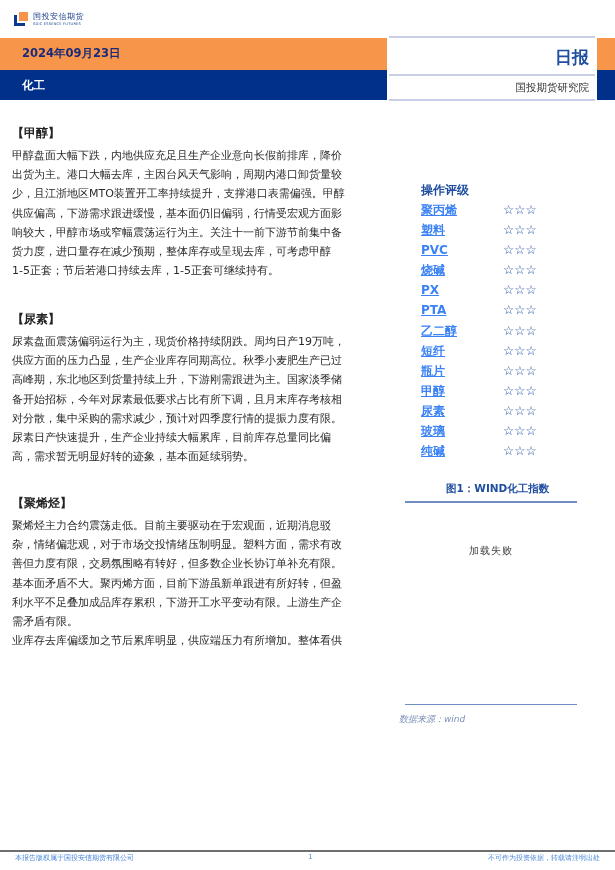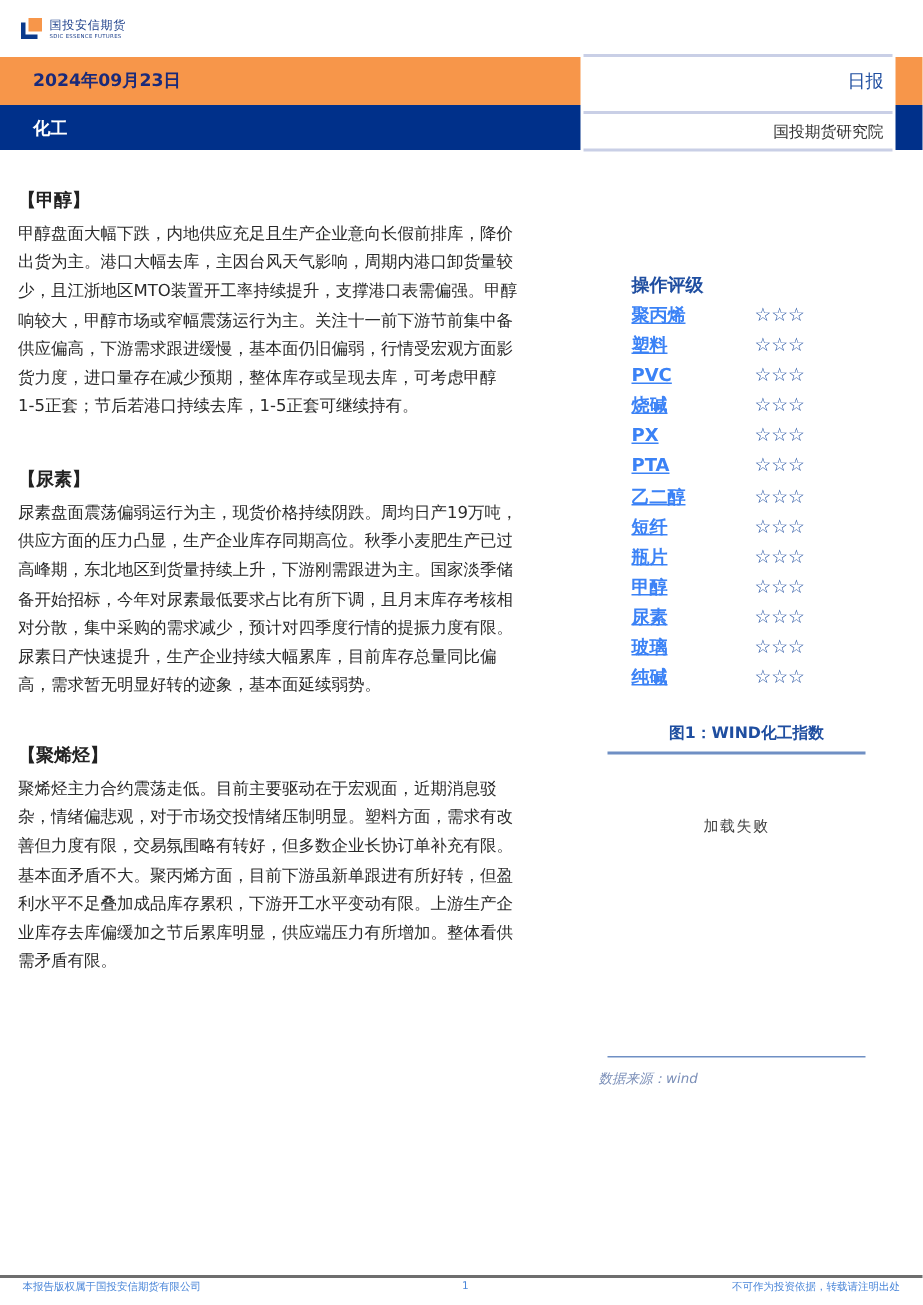--- a/index.html
+++ b/index.html
@@ -17,21 +17,21 @@
   .logo-en { position:absolute; left:19px; top:12px; font-size:3.6px; color:#1c3f8a; white-space:nowrap; letter-spacing:0.2px; }
 
   
   .band-orange { left:0; top:38px; width:615px; height:32px; background:#f7964a; }
   .band-blue { left:0; top:70px; width:615px; height:30px; background:#00308a; }
   .date { left:22px; top:46px; font-size:11.5px; font-weight:bold; color:#1a2a7a; white-space:nowrap; }
   .section { left:22px; top:78px; font-size:11.5px; font-weight:bold; color:#ffffff; }
 
   .hdr-box { left:387px; top:36px; width:210px; height:66px; background:#ffffff; }
   .hdr-line { position:absolute; left:2px; right:2px; height:2px; background:#c9cfe6; }
-  .hdr-title { position:absolute; right:8px; top:10px; font-size:12px; font-weight:normal; color:#1f4ea0; }
+  .hdr-title { position:absolute; right:8px; top:10px; font-size:17px; font-weight:bold; color:#1f4ea0; }
   .hdr-sub { position:absolute; right:8px; top:45px; font-size:10.5px; color:#333; white-space:nowrap; }
 
   
   .col-left { left:12px; top:124px; width:372px; }
   .sec-head { font-size:12px; font-weight:bold; color:#222; height:18px; line-height:18px; margin:0; }
   .para { margin:4px 0 0 0; }
   .para .ln { font-size:11px; line-height:19.2px; height:19.2px; white-space:nowrap; color:#2a2a2a; }
   .block { position:absolute; left:0; width:372px; }
 
   
@@ -81,22 +81,22 @@
   <div class="hdr-line" style="top:63px;"></div>
 </div>
 
 <div class="abs col-left">
   <div class="block" style="top:0px;">
     <div class="sec-head">【甲醇】</div>
     <div class="para">
       <div class="ln">甲醇盘面大幅下跌，内地供应充足且生产企业意向长假前排库，降价</div>
       <div class="ln">出货为主。港口大幅去库，主因台风天气影响，周期内港口卸货量较</div>
       <div class="ln">少，且江浙地区MTO装置开工率持续提升，支撑港口表需偏强。甲醇</div>
+      <div class="ln">供应偏高，下游需求跟进缓慢，基本面仍旧偏弱，行情受宏观方面影</div>
       <div class="ln">响较大，甲醇市场或窄幅震荡运行为主。关注十一前下游节前集中备</div>
-      <div class="ln">供应偏高，下游需求跟进缓慢，基本面仍旧偏弱，行情受宏观方面影</div>
       <div class="ln">货力度，进口量存在减少预期，整体库存或呈现去库，可考虑甲醇</div>
       <div class="ln">1-5正套；节后若港口持续去库，1-5正套可继续持有。</div>
     </div>
   </div>
 
   <div class="block" style="top:186px;">
     <div class="sec-head">【尿素】</div>
     <div class="para">
       <div class="ln">尿素盘面震荡偏弱运行为主，现货价格持续阴跌。周均日产19万吨，</div>
       <div class="ln">供应方面的压力凸显，生产企业库存同期高位。秋季小麦肥生产已过</div>
@@ -109,22 +109,22 @@
   </div>
 
   <div class="block" style="top:370px;">
     <div class="sec-head">【聚烯烃】</div>
     <div class="para">
       <div class="ln">聚烯烃主力合约震荡走低。目前主要驱动在于宏观面，近期消息驳</div>
       <div class="ln">杂，情绪偏悲观，对于市场交投情绪压制明显。塑料方面，需求有改</div>
       <div class="ln">善但力度有限，交易氛围略有转好，但多数企业长协订单补充有限。</div>
       <div class="ln">基本面矛盾不大。聚丙烯方面，目前下游虽新单跟进有所好转，但盈</div>
       <div class="ln">利水平不足叠加成品库存累积，下游开工水平变动有限。上游生产企</div>
+      <div class="ln">需矛盾有限。</div>
       <div class="ln">业库存去库偏缓加之节后累库明显，供应端压力有所增加。整体看供</div>
-      <div class="ln">需矛盾有限。</div>
     </div>
   </div>
 </div>
 
 <div class="abs ratings">
   <div class="rt-title">操作评级</div>
   <div class="rt-row">
       <span class="rt-label">聚丙烯</span>
       <span class="rt-stars">☆☆☆</span>
     </div>

